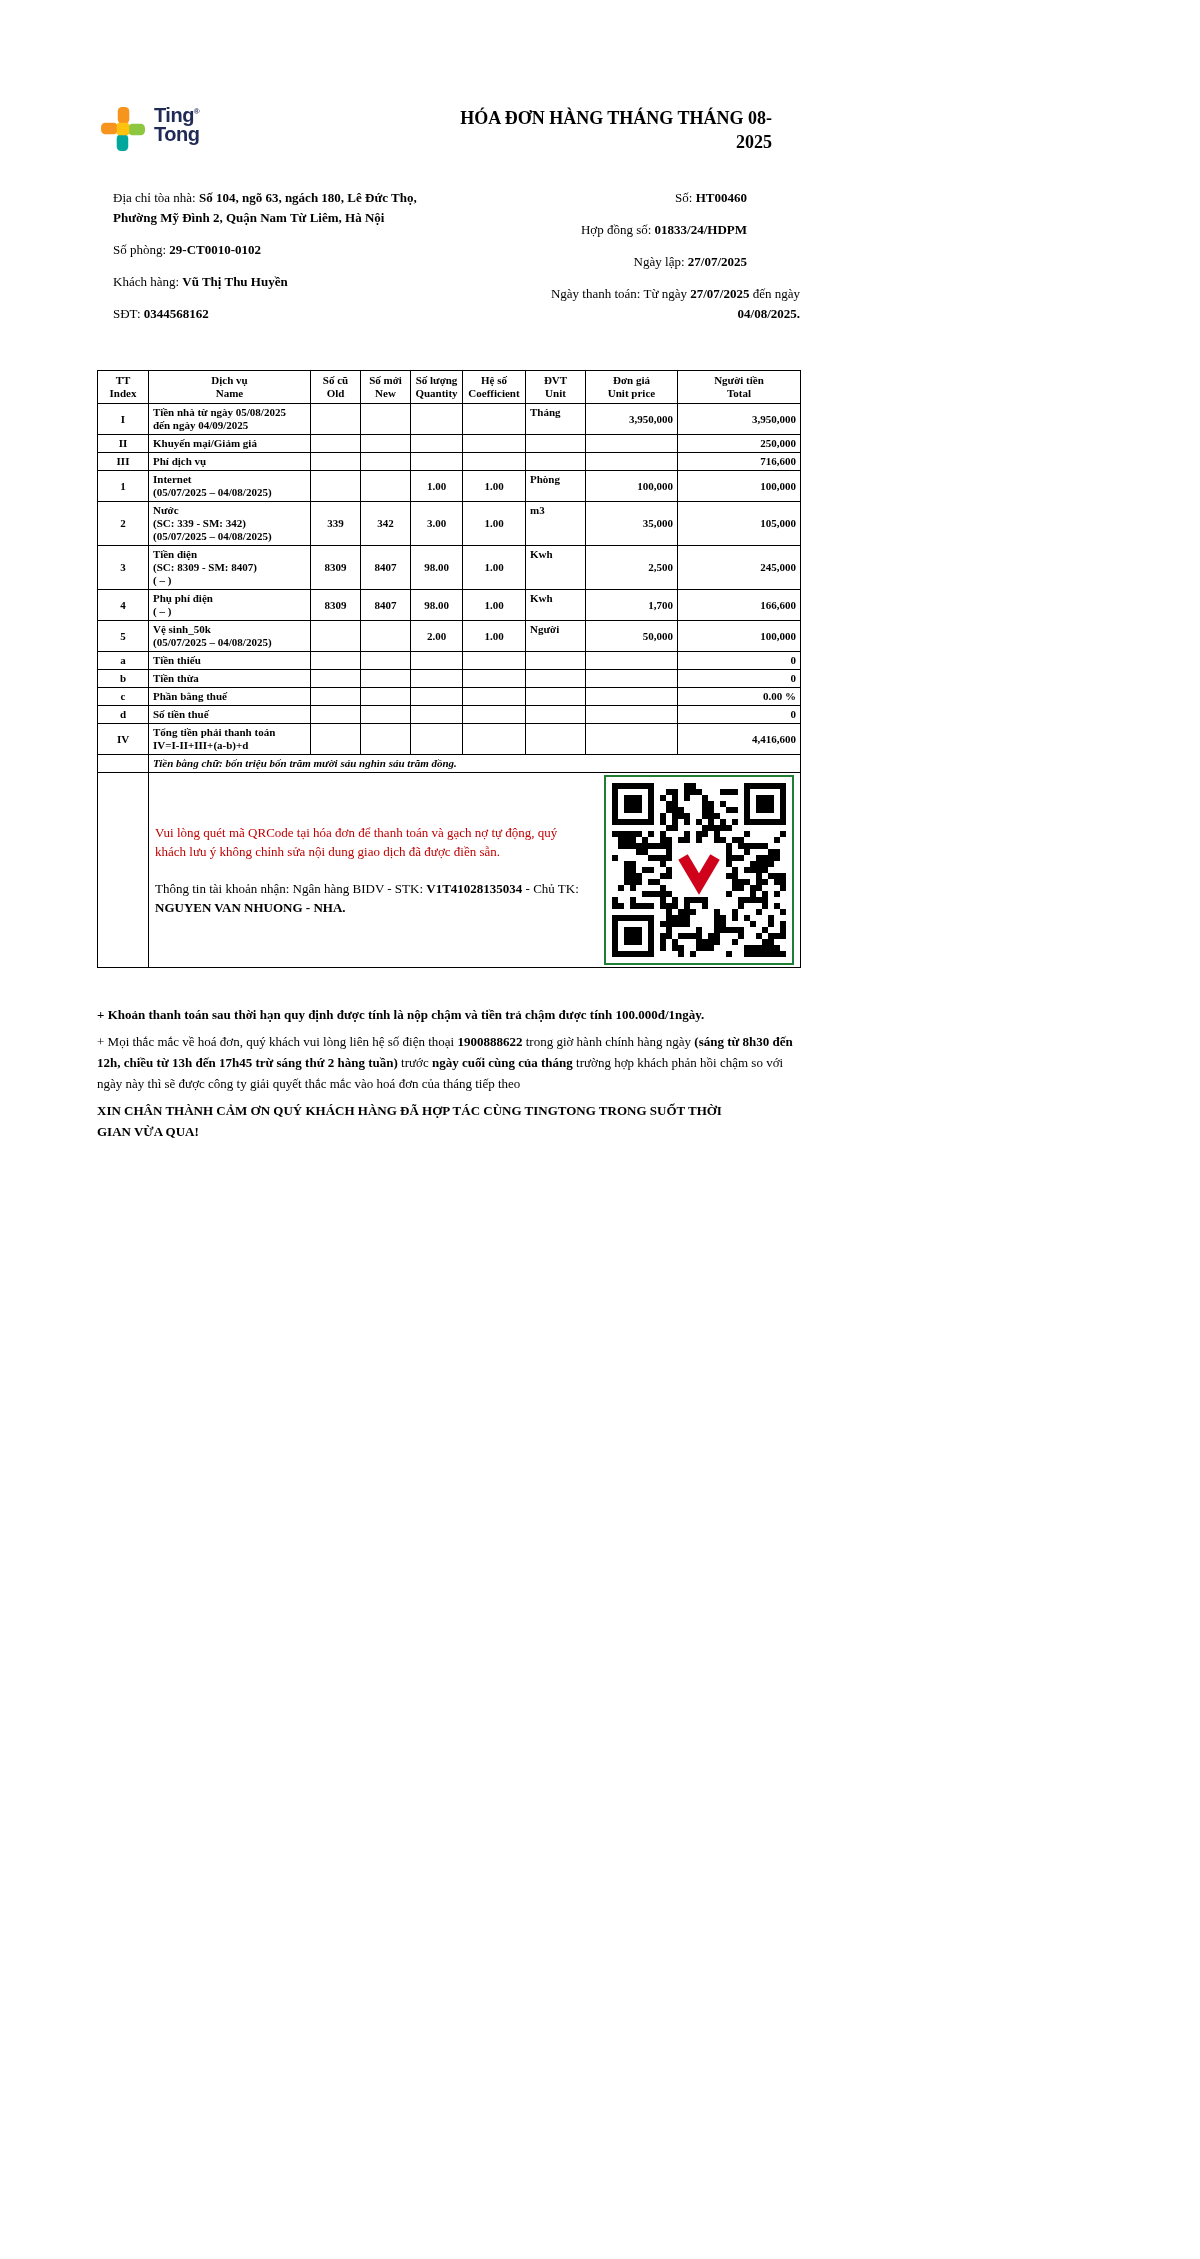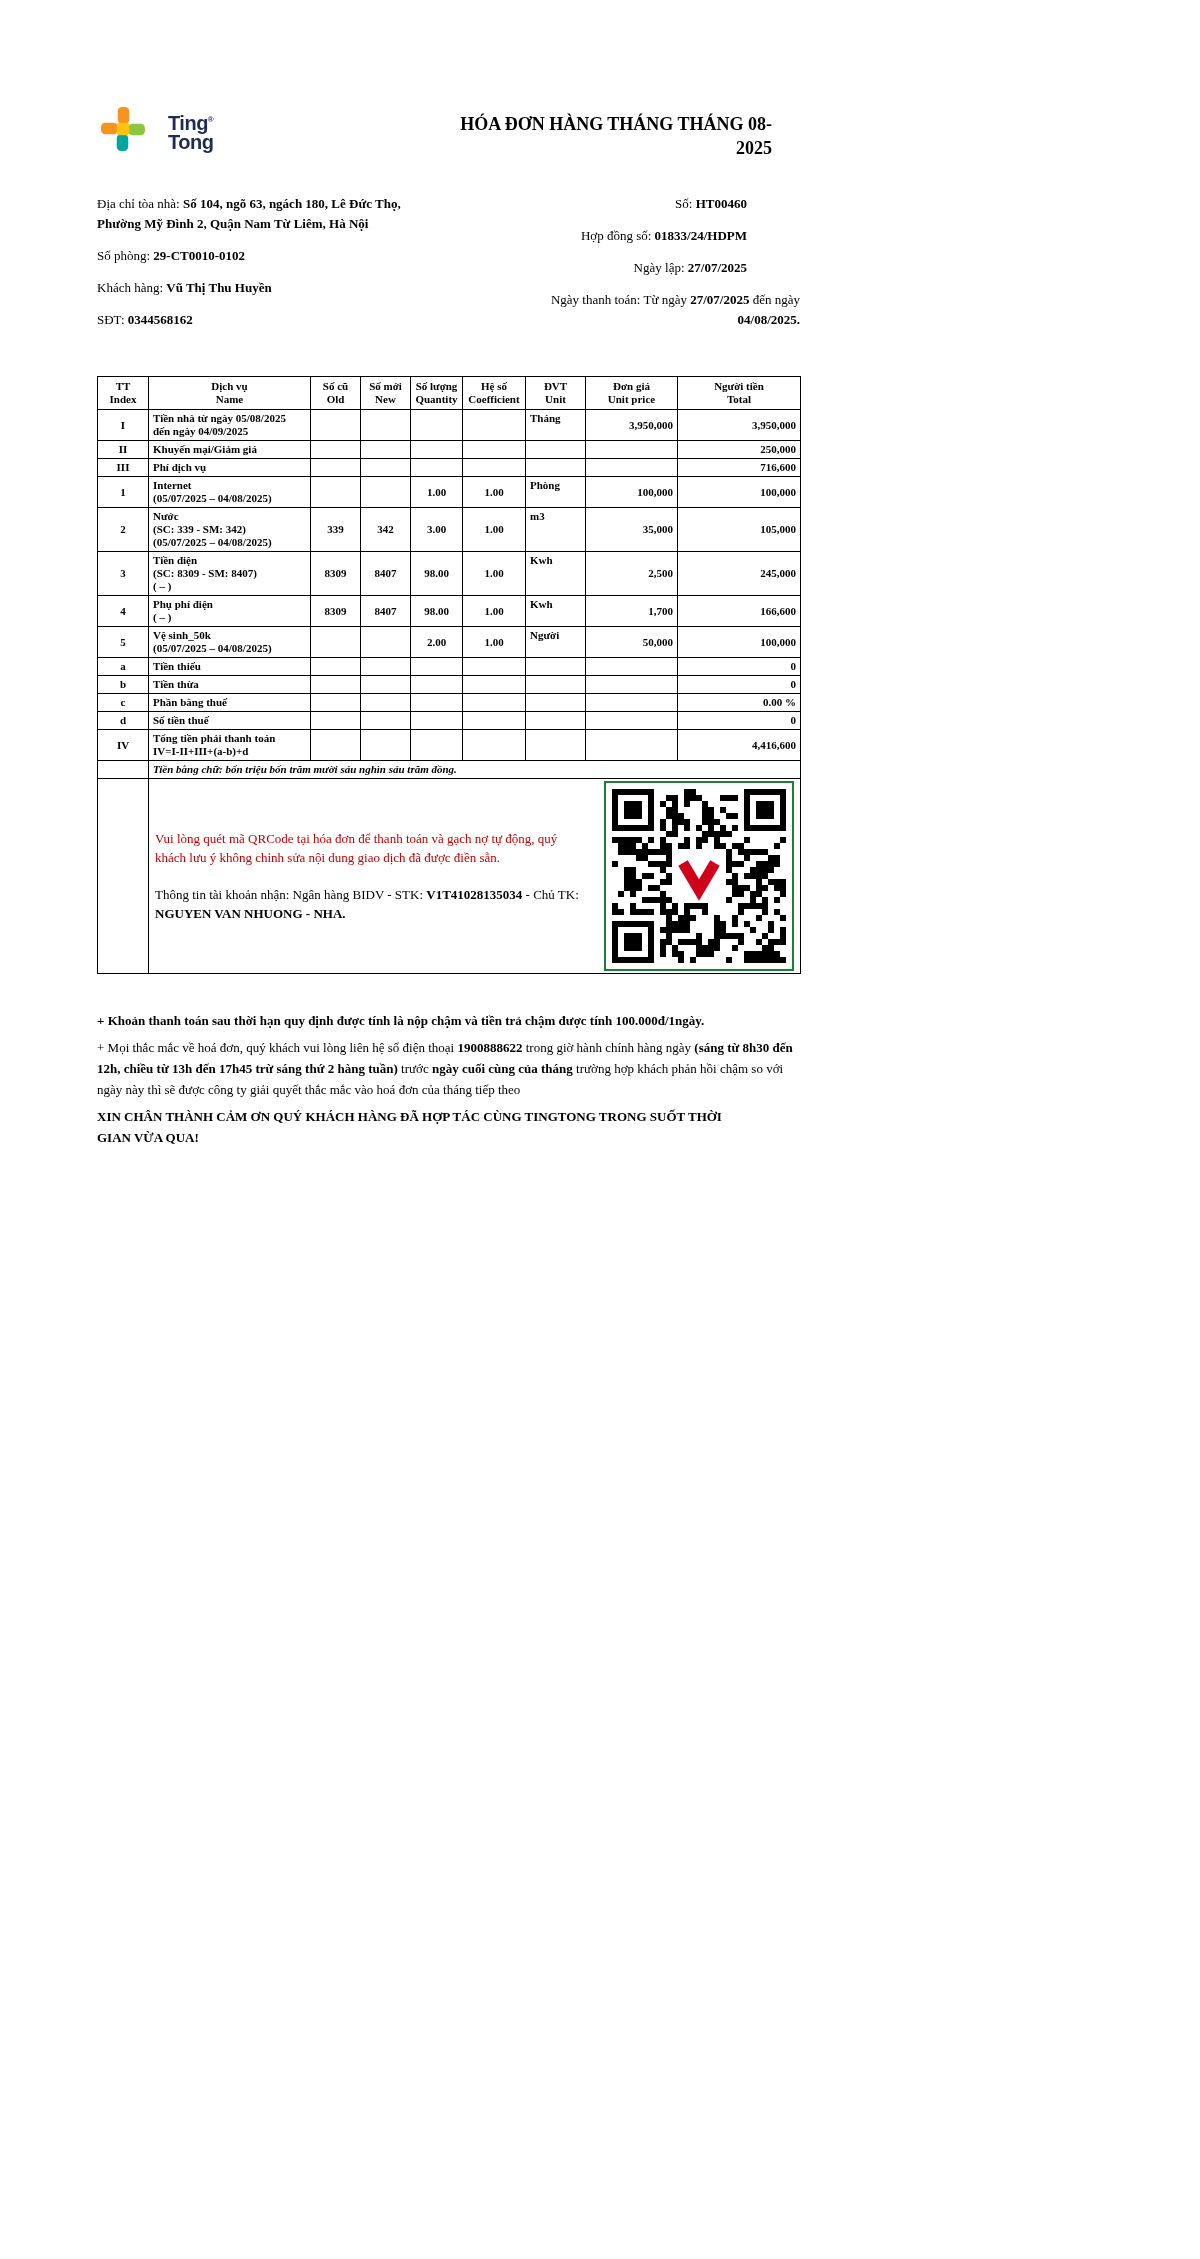--- a/index.html
+++ b/index.html
@@ -7,35 +7,35 @@
   body {
     width: 1200px; height: 2259px;
     font-family: "Liberation Serif", "DejaVu Serif", serif;
     color: #000;
     position: relative;
   }
   .content { position: absolute; left: 97px; top: 0; width: 703px; }
 
   
   .header-row { display: flex; justify-content: space-between; align-items: flex-start; margin-top: 106px; }
-  .logo { display: flex; align-items: flex-end; gap: 22px; margin-left: 3px; }
+  .logo { display: flex; align-items: flex-start; gap: 8px; margin-left: 3px; }
   .logo-icon { width: 46px; height: 46px; }
   .logo-text {
     font-family: "Liberation Sans", sans-serif;
     font-weight: bold; font-size: 20px; line-height: 0.95;
     color: var(--brand-navy, #1f2a55); letter-spacing: -0.5px;
   }
   .logo-text .reg { font-size: 8px; vertical-align: super; }
   .doc-title {
     text-align: right; font-weight: bold; font-size: 18px; line-height: 24px;
-    padding-right: 28px; max-width: 340px; margin-top: 6px;
+    padding-right: 28px; max-width: 340px; 
   }
 
   
-  .info-row { display: flex; justify-content: space-between; margin-top: 34px; font-size: 13px; }
+  .info-row { display: flex; justify-content: space-between; margin-top: 34px; font-size: 13px; margin-left: 16px; }
   .info-left { width: 350px; }
   .info-right { width: 300px; text-align: right; }
   .info-left p, .info-right p { line-height: 20px; margin-bottom: 12px; }
   .info-right p.inset { padding-right: 53px; }
 
   
   table.invoice { border-collapse: collapse; width: 703px; margin-top: 34px; table-layout: fixed; }
   .invoice th, .invoice td {
     border: 1px solid #000; font-size: 11px; padding: 2px 4px;
     font-weight: bold; line-height: 13px; overflow: hidden;

